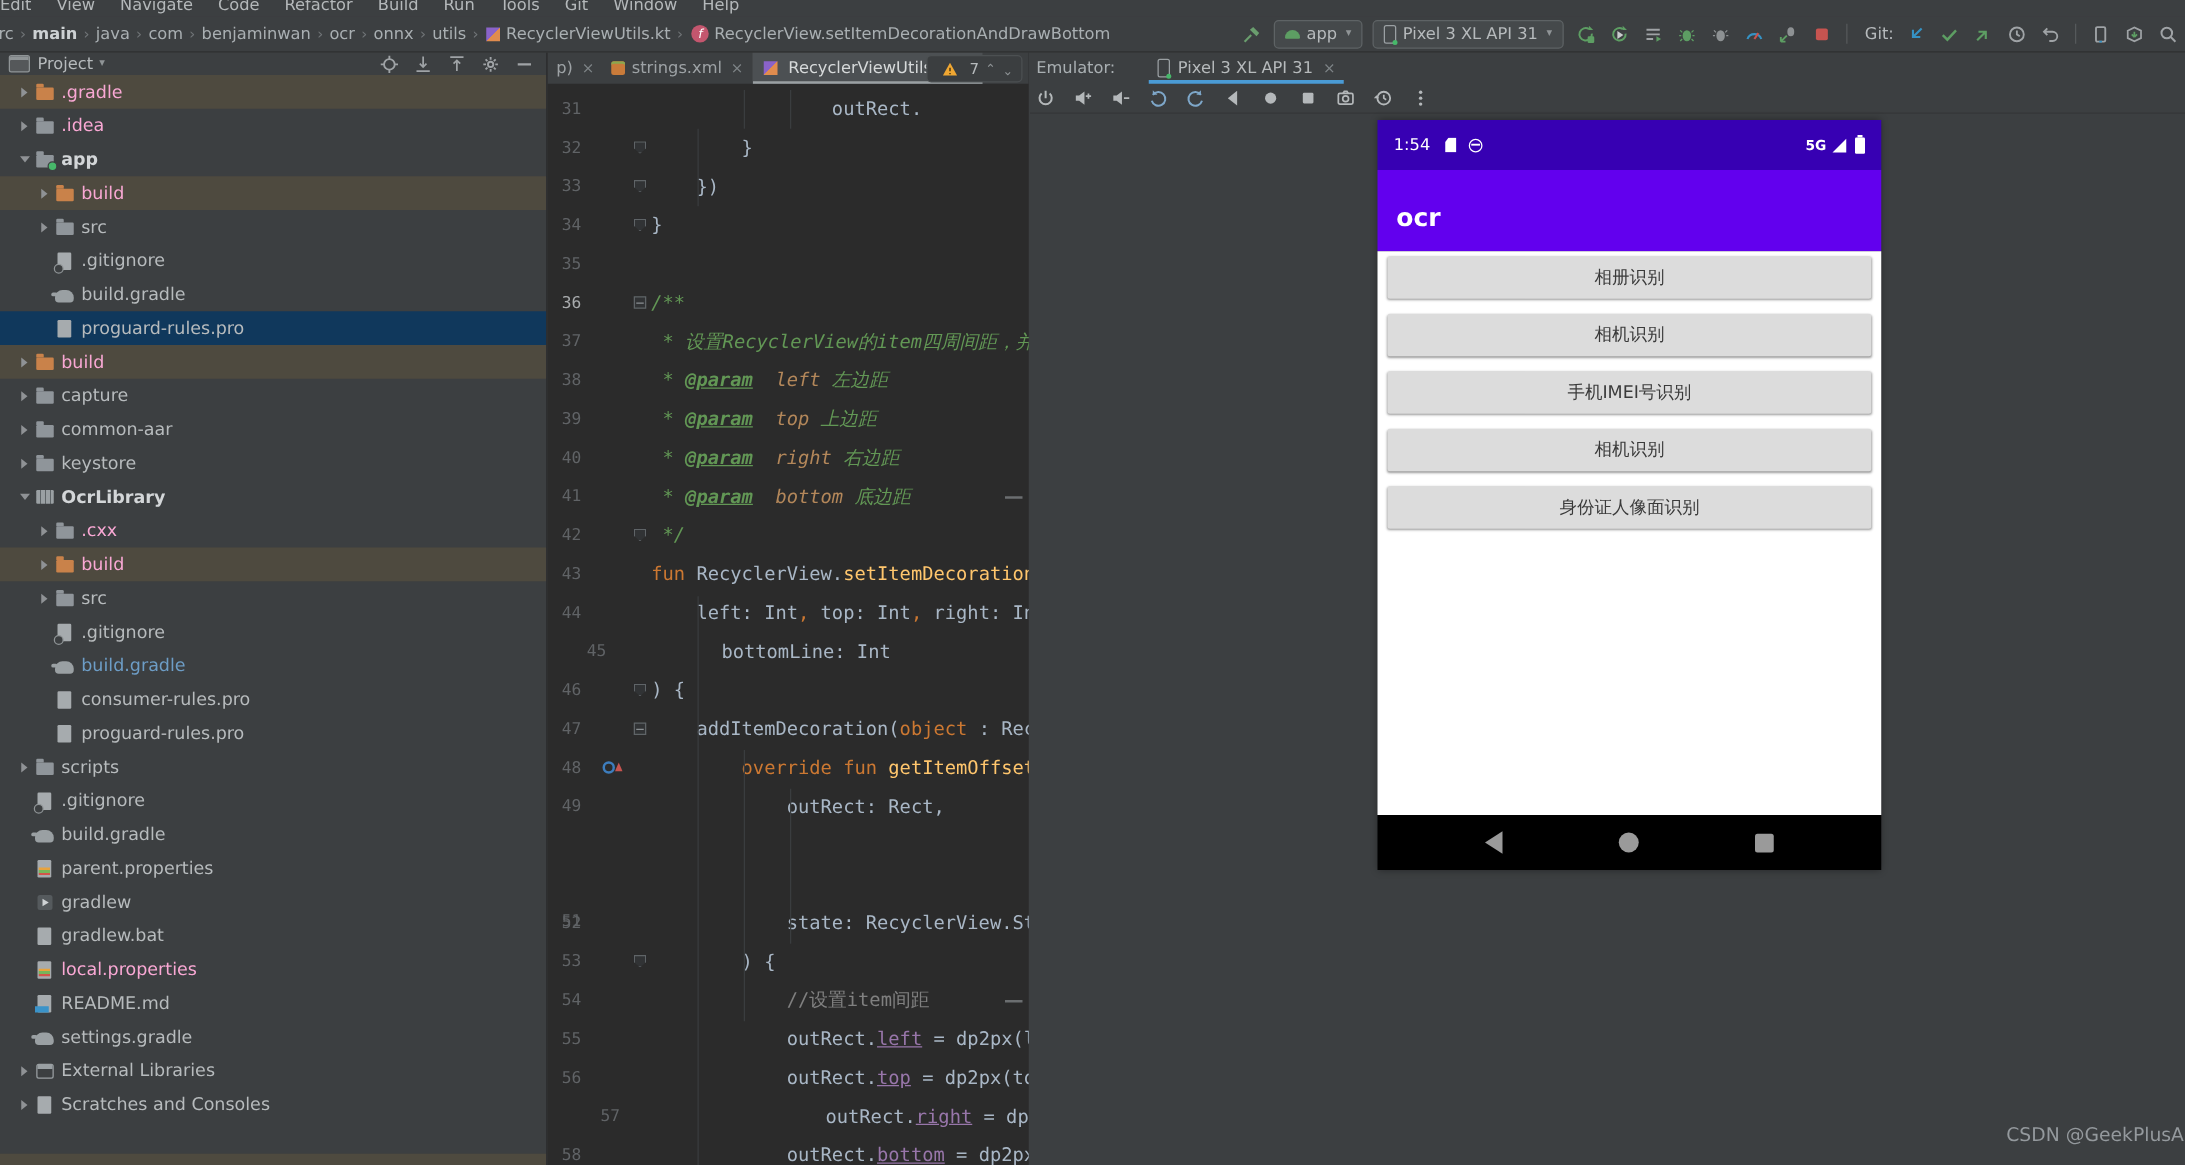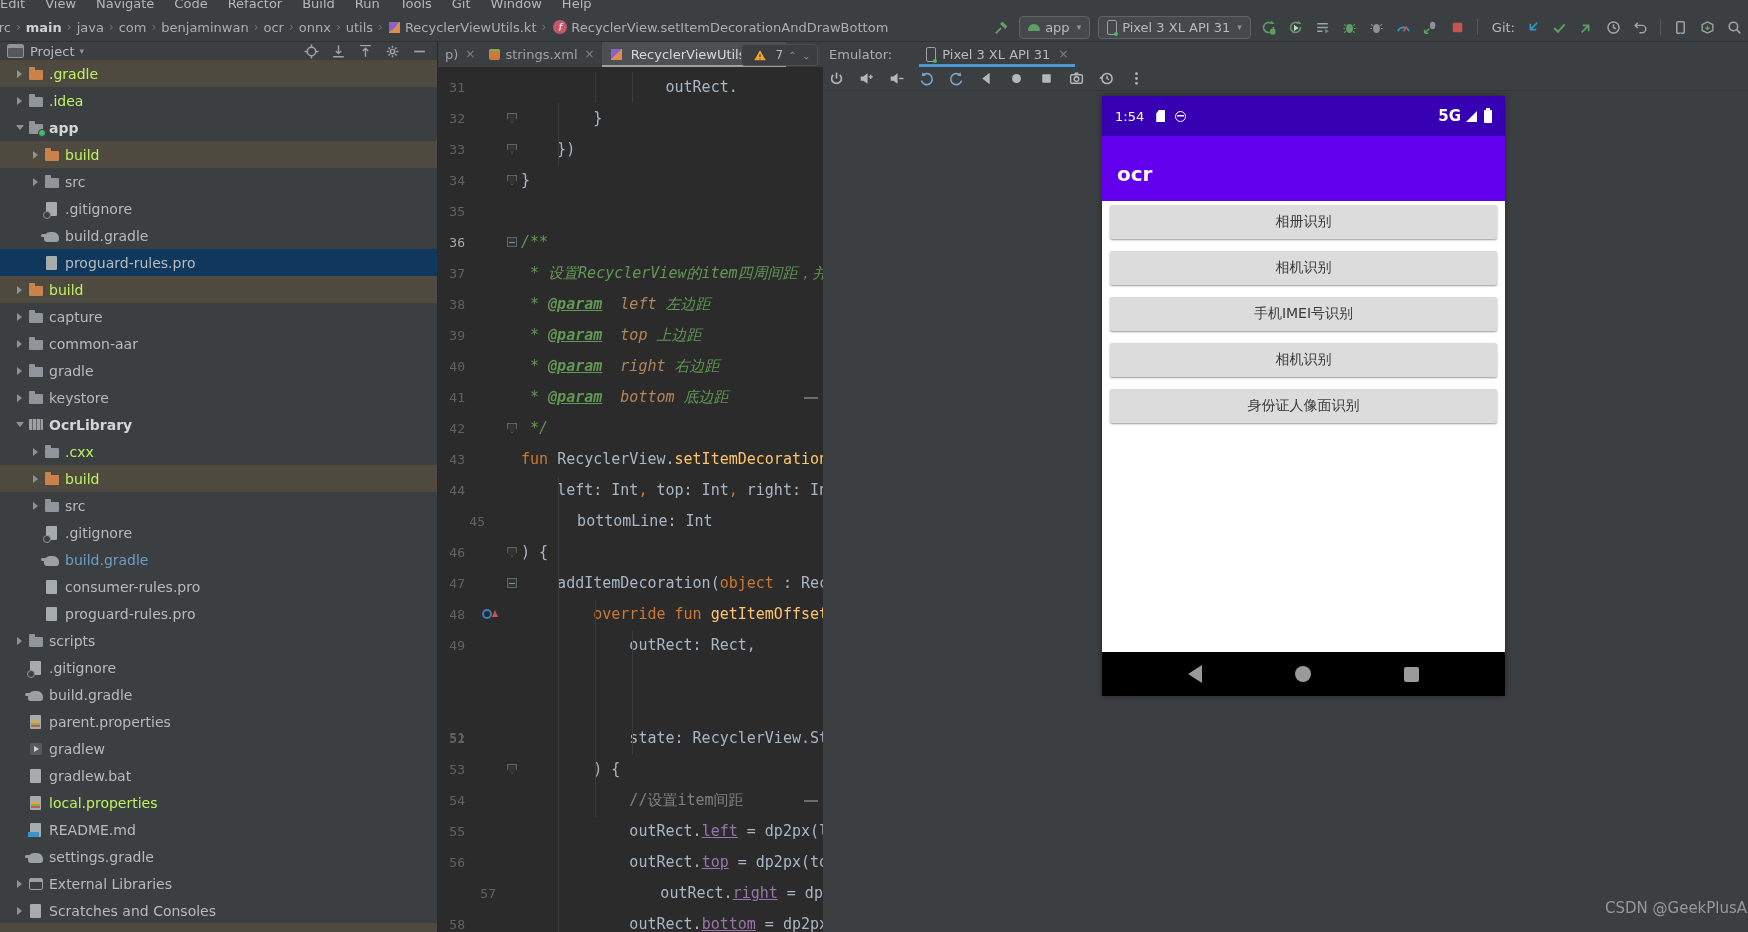--- a/index.html
+++ b/index.html
@@ -37,21 +37,21 @@
   #ptree{position:absolute;left:0;top:19px;right:0;bottom:0;}
   .trow{height:27px;display:flex;align-items:center;font-size:14px;color:#b7bbbd;}
   .trow.olive{background:#4e4a3f;}
   .trow.sel{background:#10385c;}
   .tind{flex:0 0 auto;}
   .chev{width:15px;display:flex;justify-content:center;flex:0 0 15px;}
   .chev .cr{width:0;height:0;border-left:5px solid #8f9295;border-top:4px solid transparent;border-bottom:4px solid transparent;}
   .chev .cd{width:0;height:0;border-top:5px solid #8f9295;border-left:4px solid transparent;border-right:4px solid transparent;}
   .ticon{width:17px;display:flex;justify-content:center;margin-right:5px;flex:0 0 17px;}
   .tlbl{white-space:nowrap;}
-  .tlbl.y{color:#bef264;}
+  .tlbl.y{color:#f9a8d4;}
   .tlbl.b{font-weight:bold;color:#d3d6d8;}
   .tlbl.blue{color:#6d9dc6;}
   .fo{width:14px;height:10px;background:#8f959a;border-radius:1px;position:relative;margin-top:2px;}
   .fo:before{content:"";position:absolute;left:0;top:-3px;width:6px;height:3px;border-radius:1px 1px 0 0;background:inherit;}
   .fo.build{background:#c9824a;}
   .fo.mod:after{content:"";position:absolute;right:-3px;bottom:-3px;width:6px;height:6px;border-radius:50%;
                 background:#47b86a;border:1px solid #3c3f41;}
   .lib{width:14px;height:11px;border-radius:1px;
        background:repeating-linear-gradient(90deg,#9aa0a3 0 3px,#5f6568 3px 4px);}
   .pg{width:11px;height:14px;background:#a6abae;border-radius:1px;position:relative;}
@@ -109,21 +109,21 @@
   #etools{height:23px;display:flex;align-items:center;gap:13px;padding-left:4px;border-bottom:1px solid #343739;}
   .eico{width:17px;height:17px;display:flex;align-items:center;justify-content:center;}
   #phone{position:absolute;left:278px;top:55px;width:403px;height:600px;display:flex;flex-direction:column;
          box-shadow:0 0 6px rgba(0,0,0,.4);}
   #pstatus{height:40px;background:#3700B3;display:flex;align-items:center;padding:0 13px;color:#fff;}
   #ptime{font-size:13px;}
   .sdico{width:9px;height:12px;background:#fff;clip-path:polygon(30% 0,100% 0,100% 100%,0 100%,0 30%);margin-left:12px;}
   .st2{width:11px;height:11px;border:1.5px solid #fff;border-radius:50%;box-sizing:border-box;margin-left:10px;
        background:linear-gradient(#fff,#fff) center/7px 1.5px no-repeat;}
   #pstatus .right{margin-left:auto;display:flex;align-items:center;gap:5px;}
-  #pnet{font-size:15px;font-weight:bold;}
+  #pnet{font-size:11px;font-weight:bold;}
   .sig{width:0;height:0;border-left:11px solid transparent;border-bottom:11px solid #fff;}
   .batt{width:8px;height:13px;background:#fff;border-radius:1px;position:relative;margin-left:2px;}
   .batt:before{content:"";position:absolute;top:-2px;left:2px;width:4px;height:2px;background:#fff;}
   #pappbar{height:65px;background:#6200EE;display:flex;align-items:center;padding:10px 0 0 15px;box-sizing:border-box;}
   #ptitle{color:#fff;font-size:20px;font-weight:bold;}
   #pcontent{flex:1;background:#fff;padding:4px 8px 0;display:flex;flex-direction:column;gap:12px;}
   .abtn{height:34px;background:#dcdcdc;border-radius:2px;box-shadow:0 1px 2px rgba(0,0,0,.4);
         display:flex;align-items:center;justify-content:center;font-size:14px;color:#3a3a3a;}
   #pnav{height:44px;background:#000;display:flex;align-items:center;justify-content:center;gap:93px;}
   .nb-back{width:0;height:0;border-top:9px solid transparent;border-bottom:9px solid transparent;border-right:14px solid #9a9a9a;}
@@ -416,30 +416,20 @@
         </div>
         <div class="trow">
           <span class="tind" style="width: 12px;"></span>
           <span class="chev">
             <i class="cr"></i>
           </span>
           <span class="ticon">
             <span class="fo"></span>
           </span>
           <span class="tlbl">common-aar</span>
-        </div>
-        <div class="trow">
-          <span class="tind" style="width: 12px;"></span>
-          <span class="chev">
-            <i class="cr"></i>
-          </span>
-          <span class="ticon">
-            <span class="fo"></span>
-          </span>
-          <span class="tlbl">gradle</span>
         </div>
         <div class="trow">
           <span class="tind" style="width: 12px;"></span>
           <span class="chev">
             <i class="cr"></i>
           </span>
           <span class="ticon">
             <span class="fo"></span>
           </span>
           <span class="tlbl">keystore</span>

